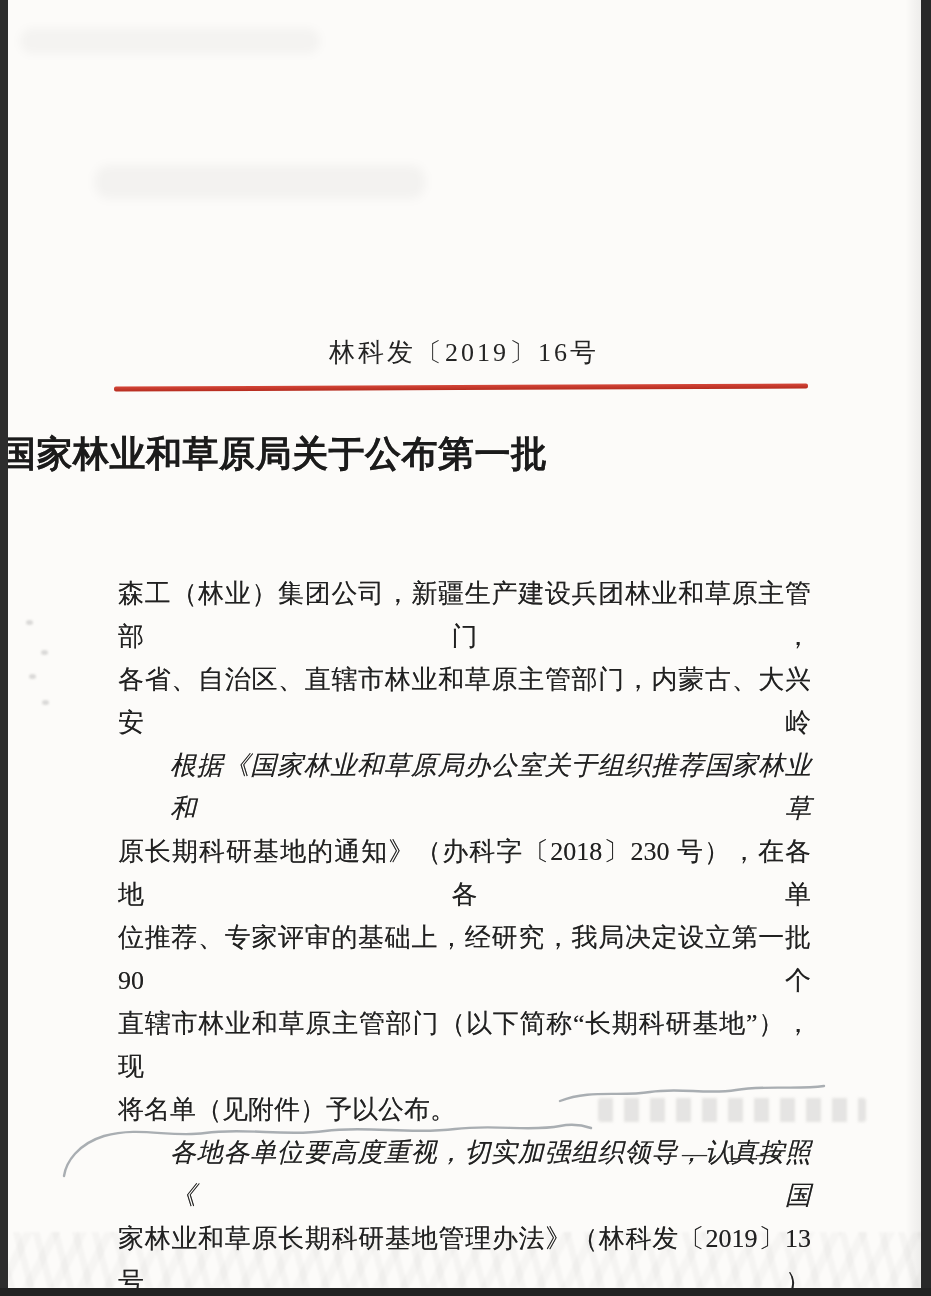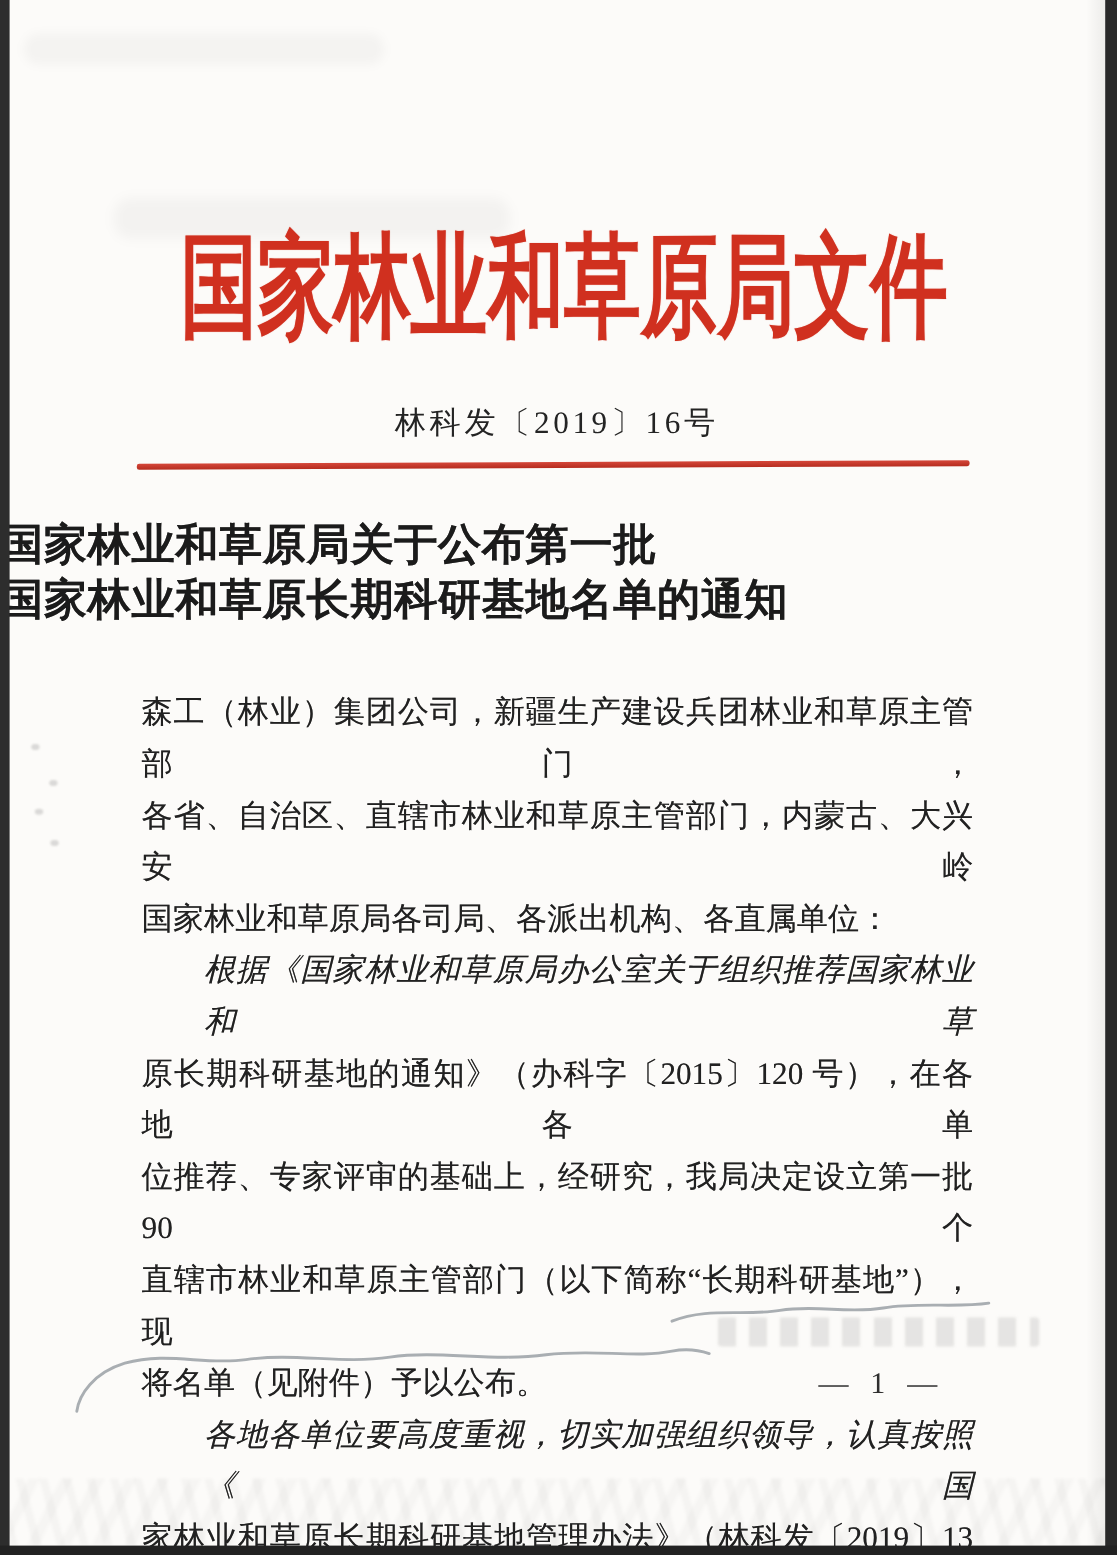--- a/index.html
+++ b/index.html
@@ -78,39 +78,34 @@
 
   <div class="artifact smudge-top1"></div>
   <div class="artifact smudge-top2"></div>
   <div class="artifact speck" style="left:26px;top:620px;"></div>
   <div class="artifact speck" style="left:41px;top:650px;"></div>
   <div class="artifact speck" style="left:29px;top:674px;"></div>
   <div class="artifact speck" style="left:42px;top:700px;"></div>
   <div class="artifact ghost-text"></div>
   <div class="artifact bottom-noise"></div>
 
-  <div class="head-title">
-    <span class="squeeze">国家林业和草原局文件</span>
-  </div>
 
   <div class="doc-no">林科发〔2019〕16号</div>
 
   <div class="red-rule"></div>
 
   <div class="doc-title">
     <div>国家林业和草原局关于公布第一批</div>
-    <div>国家林业和草原长期科研基地名单的通知</div>
   </div>
 
   <div class="body-text">
     <div class="bline">森工（林业）集团公司，新疆生产建设兵团林业和草原主管部门，</div>
     <div class="bline">各省、自治区、直辖市林业和草原主管部门，内蒙古、大兴安岭</div>
-    <div class="bline para-end">国家林业和草原局各司局、各派出机构、各直属单位：</div>
     <div class="bline indent">根据《国家林业和草原局办公室关于组织推荐国家林业和草</div>
-    <div class="bline">原长期科研基地的通知》（办科字〔2015〕120 号），在各地各单</div>
+    <div class="bline">原长期科研基地的通知》（办科字〔2018〕230 号），在各地各单</div>
     <div class="bline">位推荐、专家评审的基础上，经研究，我局决定设立第一批 90 个</div>
     <div class="bline">直辖市林业和草原主管部门（以下简称“长期科研基地”），现</div>
     <div class="bline para-end">将名单（见附件）予以公布。</div>
     <div class="bline indent">各地各单位要高度重视，切实加强组织领导，认真按照《国</div>
     <div class="bline">家林业和草原长期科研基地管理办法》（林科发〔2019〕13 号）</div>
 
   </div>
 
   <div class="page-num">— 1 —</div>
 

